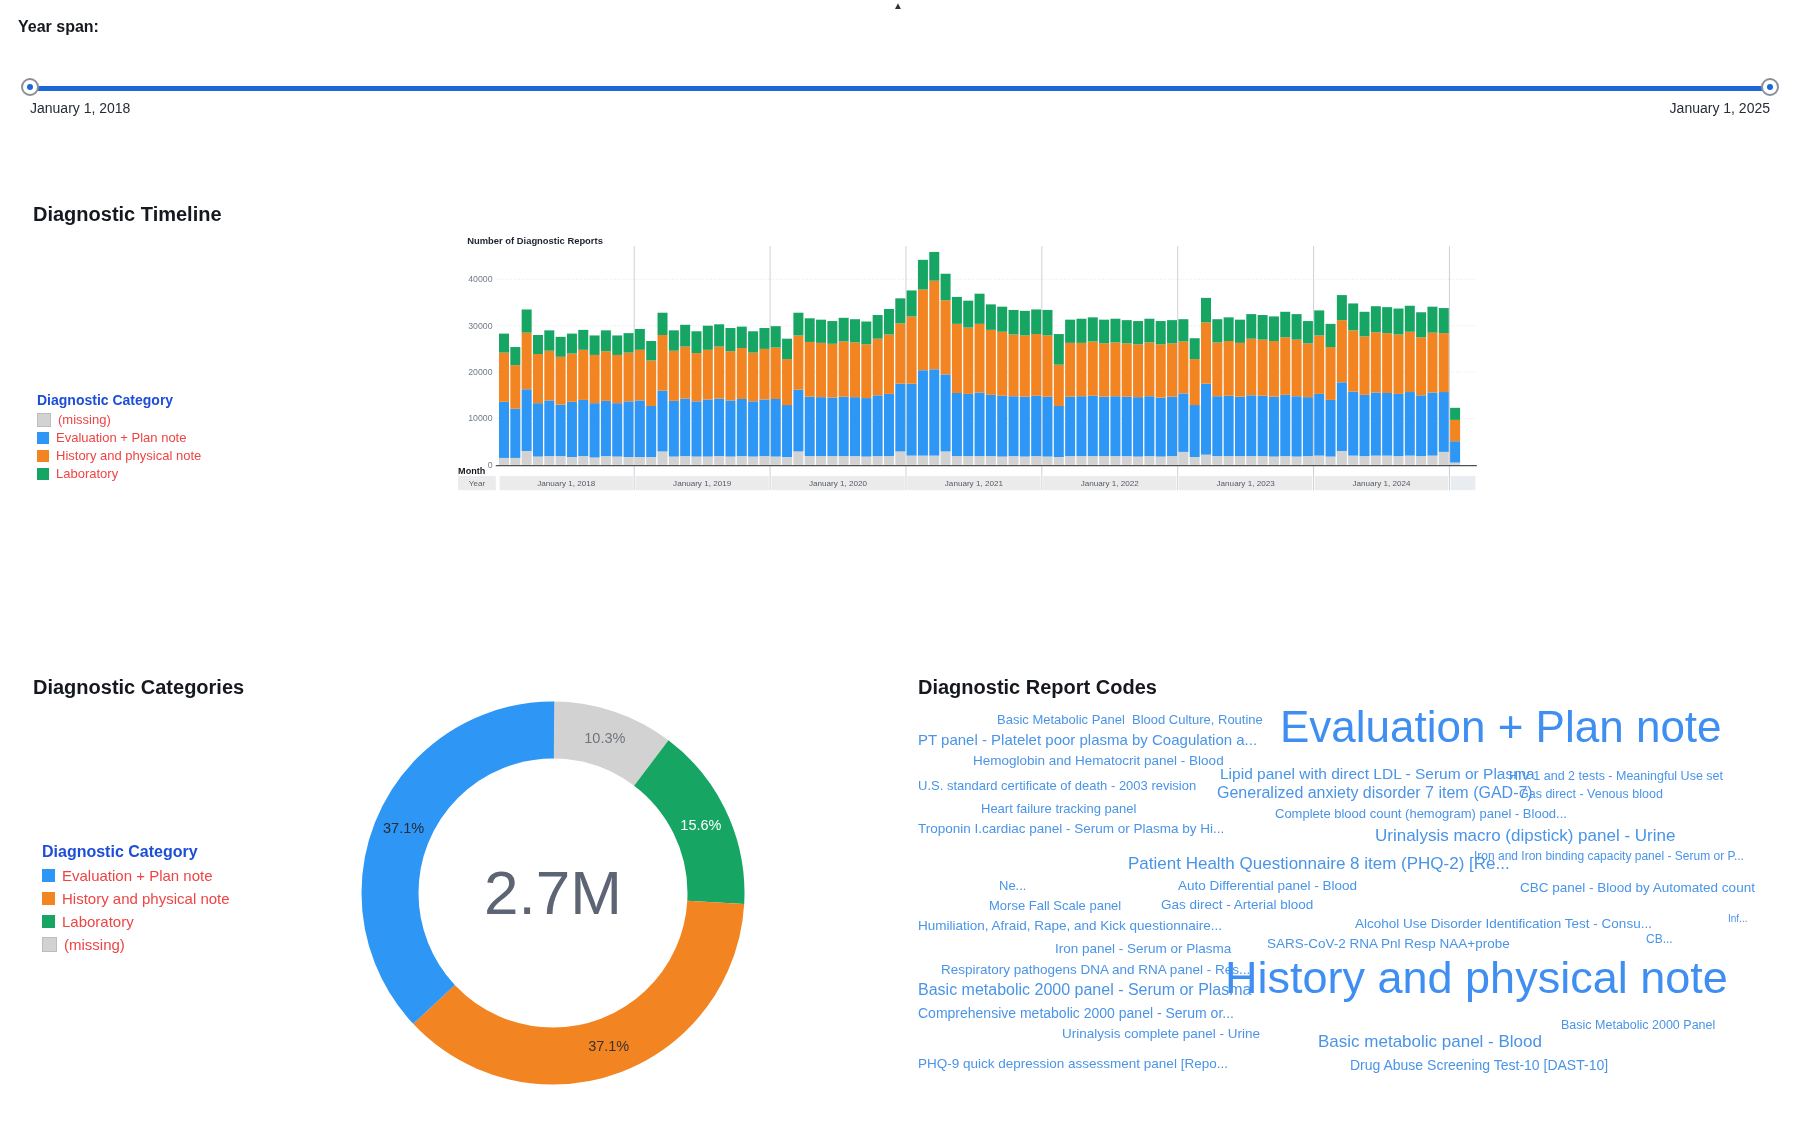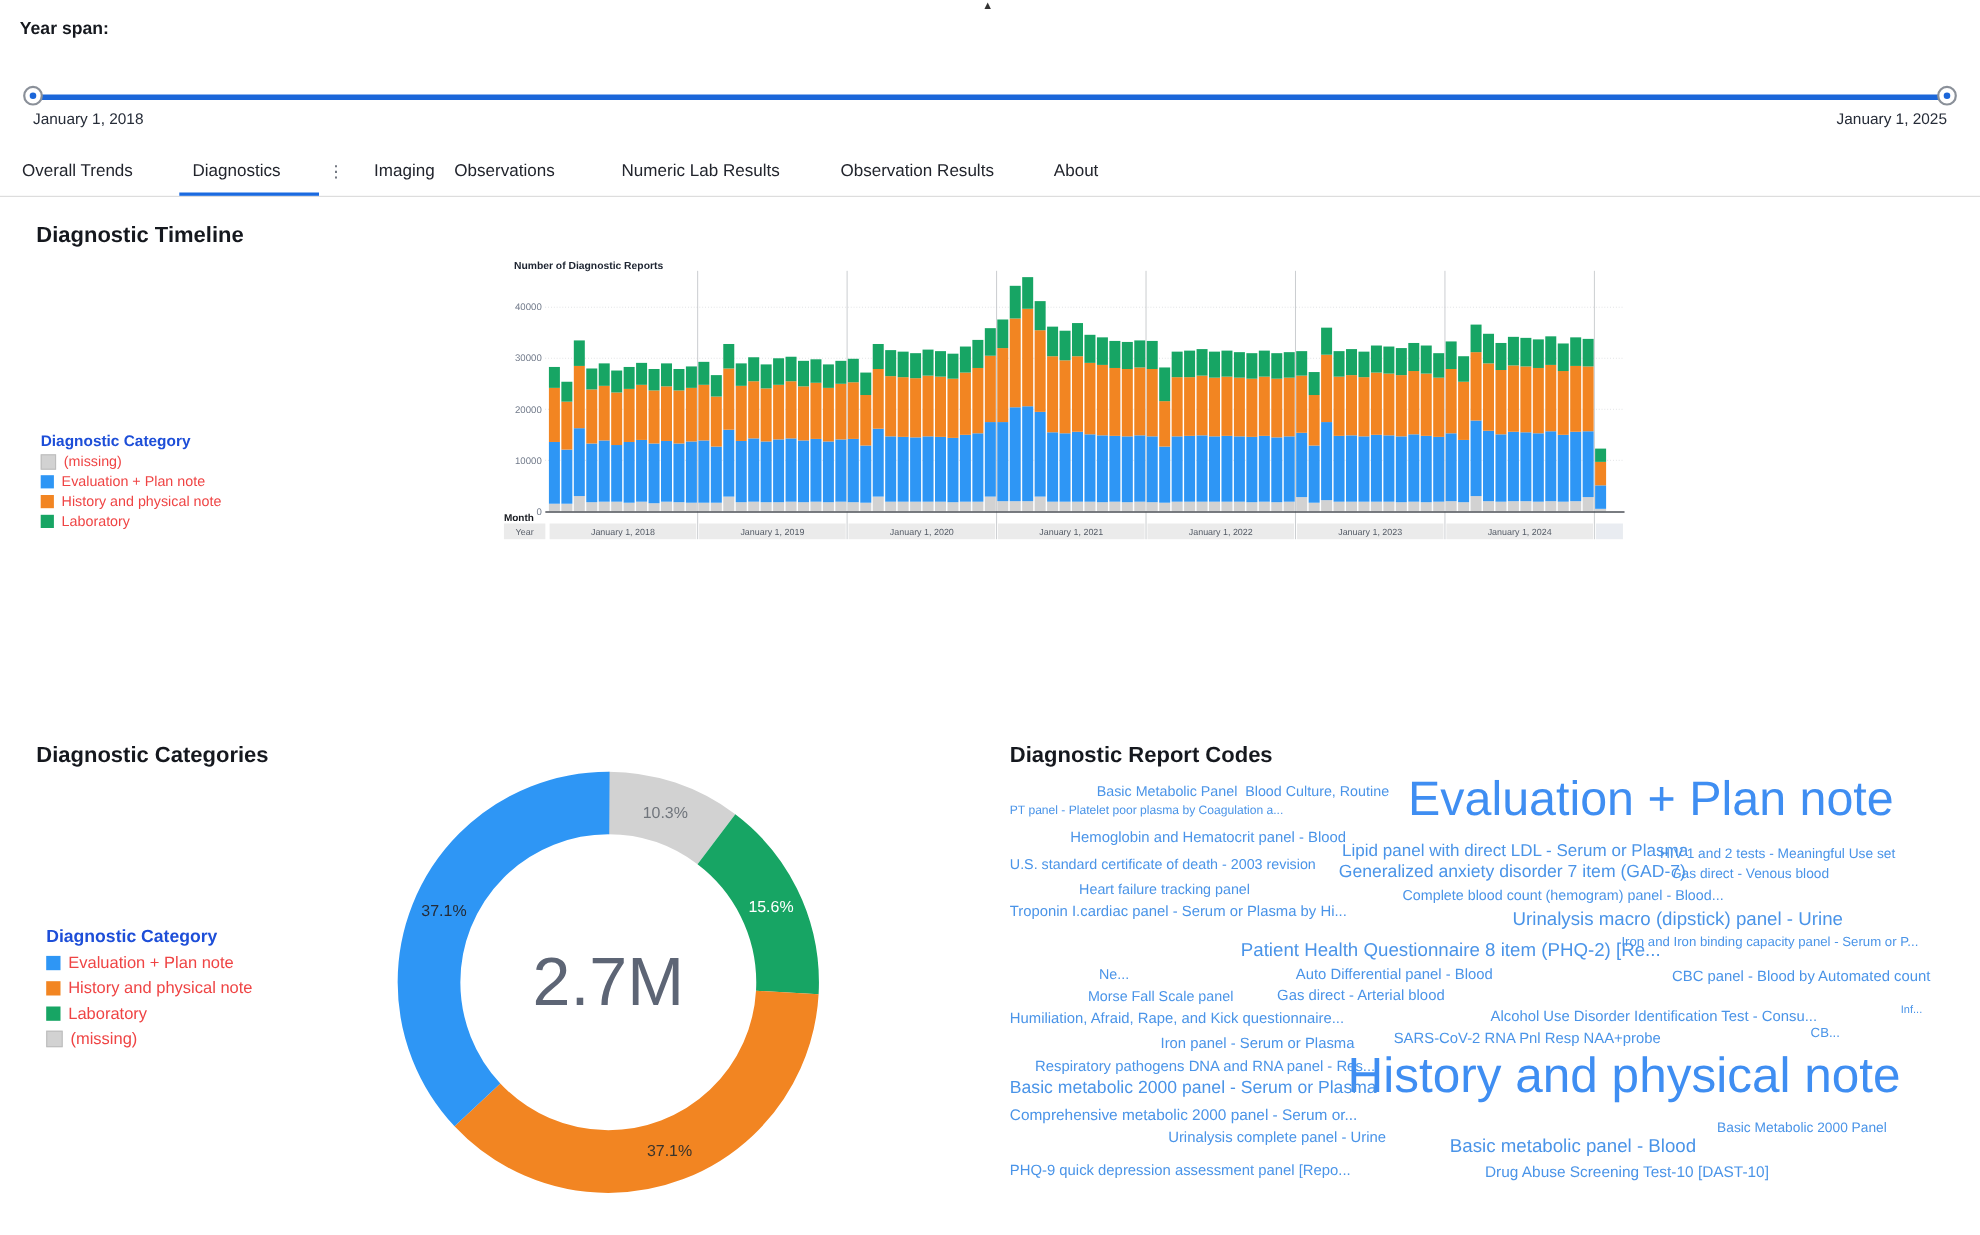--- a/index.html
+++ b/index.html
@@ -41,31 +41,20 @@
   <div class="yearspan-label">Year span:</div>
 
   <div class="slider">
     <div class="slider-track"></div>
     <div class="slider-handle" style="left:21px;"></div>
     <div class="slider-handle" style="left:1761px;"></div>
   </div>
   <div class="slider-min">January 1, 2018</div>
   <div class="slider-max">January 1, 2025</div>
 
-  <div class="tabbar" id="tabbar">
-    <div class="tab-underline"></div>
-  <div class="tab" style="left: 20px;">Overall Trends</div>
-      <div class="tab" style="left: 175px;">Diagnostics</div>
-      <div class="tab-kebab" style="left: 298px;">⋮</div>
-      <div class="tab" style="left: 340px;">Imaging</div>
-      <div class="tab" style="left: 413px;">Observations</div>
-      <div class="tab" style="left: 565px;">Numeric Lab Results</div>
-      <div class="tab" style="left: 764px;">Observation Results</div>
-      <div class="tab" style="left: 958px;">About</div>
-    </div>
 
   <div class="section-title" style="left:33px;top:203px;">Diagnostic Timeline</div>
 
   <div class="legend" style="left:37px;top:392px;" id="timeline-legend">
     <div class="legend-title">Diagnostic Category</div>
   <div class="legend-row">
         <span class="legend-swatch" style="background: rgb(210, 210, 210); border: 1px solid rgb(189, 189, 189);"></span>
         <span class="legend-label">(missing)</span>
       </div>
       <div class="legend-row">
@@ -494,21 +483,21 @@
       <text x="70.61010522917562" y="161.79525063032585" font-size="14.5" fill="#252c37" text-anchor="middle">37.1%</text>
       <text x="220" y="243" font-size="62" fill="#5d6575" text-anchor="middle">2.7M</text>
     </svg>
 
   <div class="section-title" style="left:918px;top:676px;">Diagnostic Report Codes</div>
 
   <div class="wordcloud" id="wordcloud">
       <span class="cloud-word" style="left: 997px; top: 712px; font-size: 13px;">Basic Metabolic Panel</span>
       <span class="cloud-word" style="left: 1132px; top: 712px; font-size: 13px;">Blood Culture, Routine</span>
       <span class="cloud-word big" style="left: 1280px; top: 702px; font-size: 44px;">Evaluation + Plan note</span>
-      <span class="cloud-word" style="left: 918px; top: 731px; font-size: 11px;">PT panel - Platelet poor plasma by Coagulation a...</span>
+      <span class="cloud-word" style="left: 918px; top: 731px; font-size: 15px;">PT panel - Platelet poor plasma by Coagulation a...</span>
       <span class="cloud-word" style="left: 973px; top: 753px; font-size: 13.5px;">Hemoglobin and Hematocrit panel - Blood</span>
       <span class="cloud-word" style="left: 1220px; top: 765px; font-size: 15.5px;">Lipid panel with direct LDL - Serum or Plasma</span>
       <span class="cloud-word" style="left: 1509px; top: 769px; font-size: 12.5px;">HIV 1 and 2 tests - Meaningful Use set</span>
       <span class="cloud-word" style="left: 918px; top: 778px; font-size: 13px;">U.S. standard certificate of death - 2003 revision</span>
       <span class="cloud-word" style="left: 1217px; top: 784px; font-size: 16px;">Generalized anxiety disorder 7 item (GAD-7)</span>
       <span class="cloud-word" style="left: 1519px; top: 787px; font-size: 12.5px;">Gas direct - Venous blood</span>
       <span class="cloud-word" style="left: 981px; top: 801px; font-size: 13px;">Heart failure tracking panel</span>
       <span class="cloud-word" style="left: 1275px; top: 806px; font-size: 13px;">Complete blood count (hemogram) panel - Blood...</span>
       <span class="cloud-word" style="left: 918px; top: 821px; font-size: 13.5px;">Troponin I.cardiac panel - Serum or Plasma by Hi...</span>
       <span class="cloud-word" style="left: 1375px; top: 826px; font-size: 17px;">Urinalysis macro (dipstick) panel - Urine</span>

